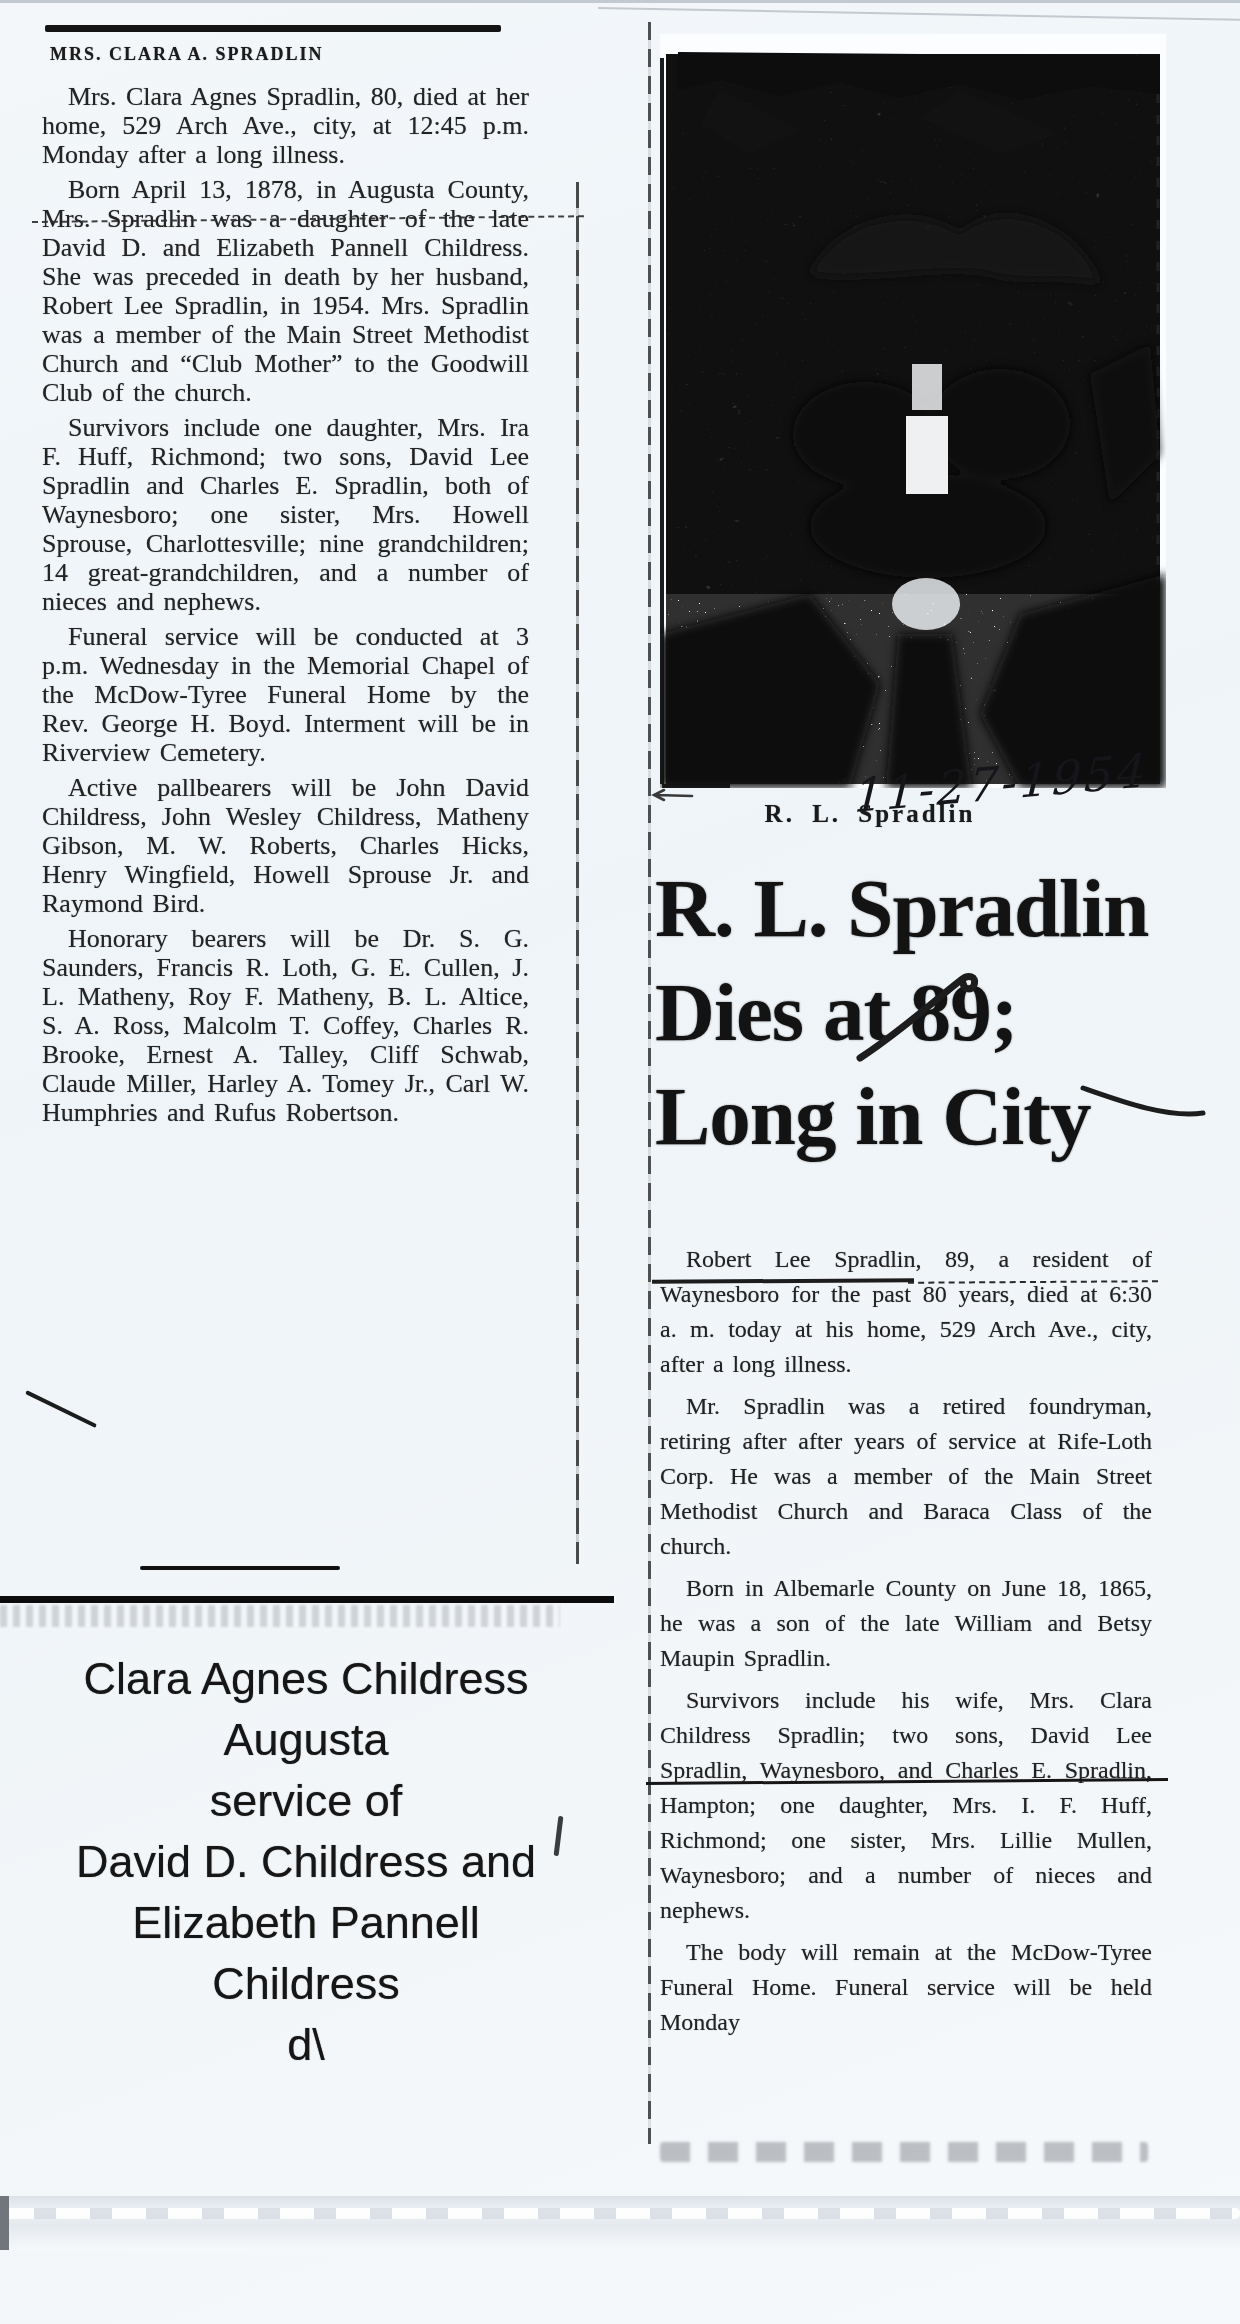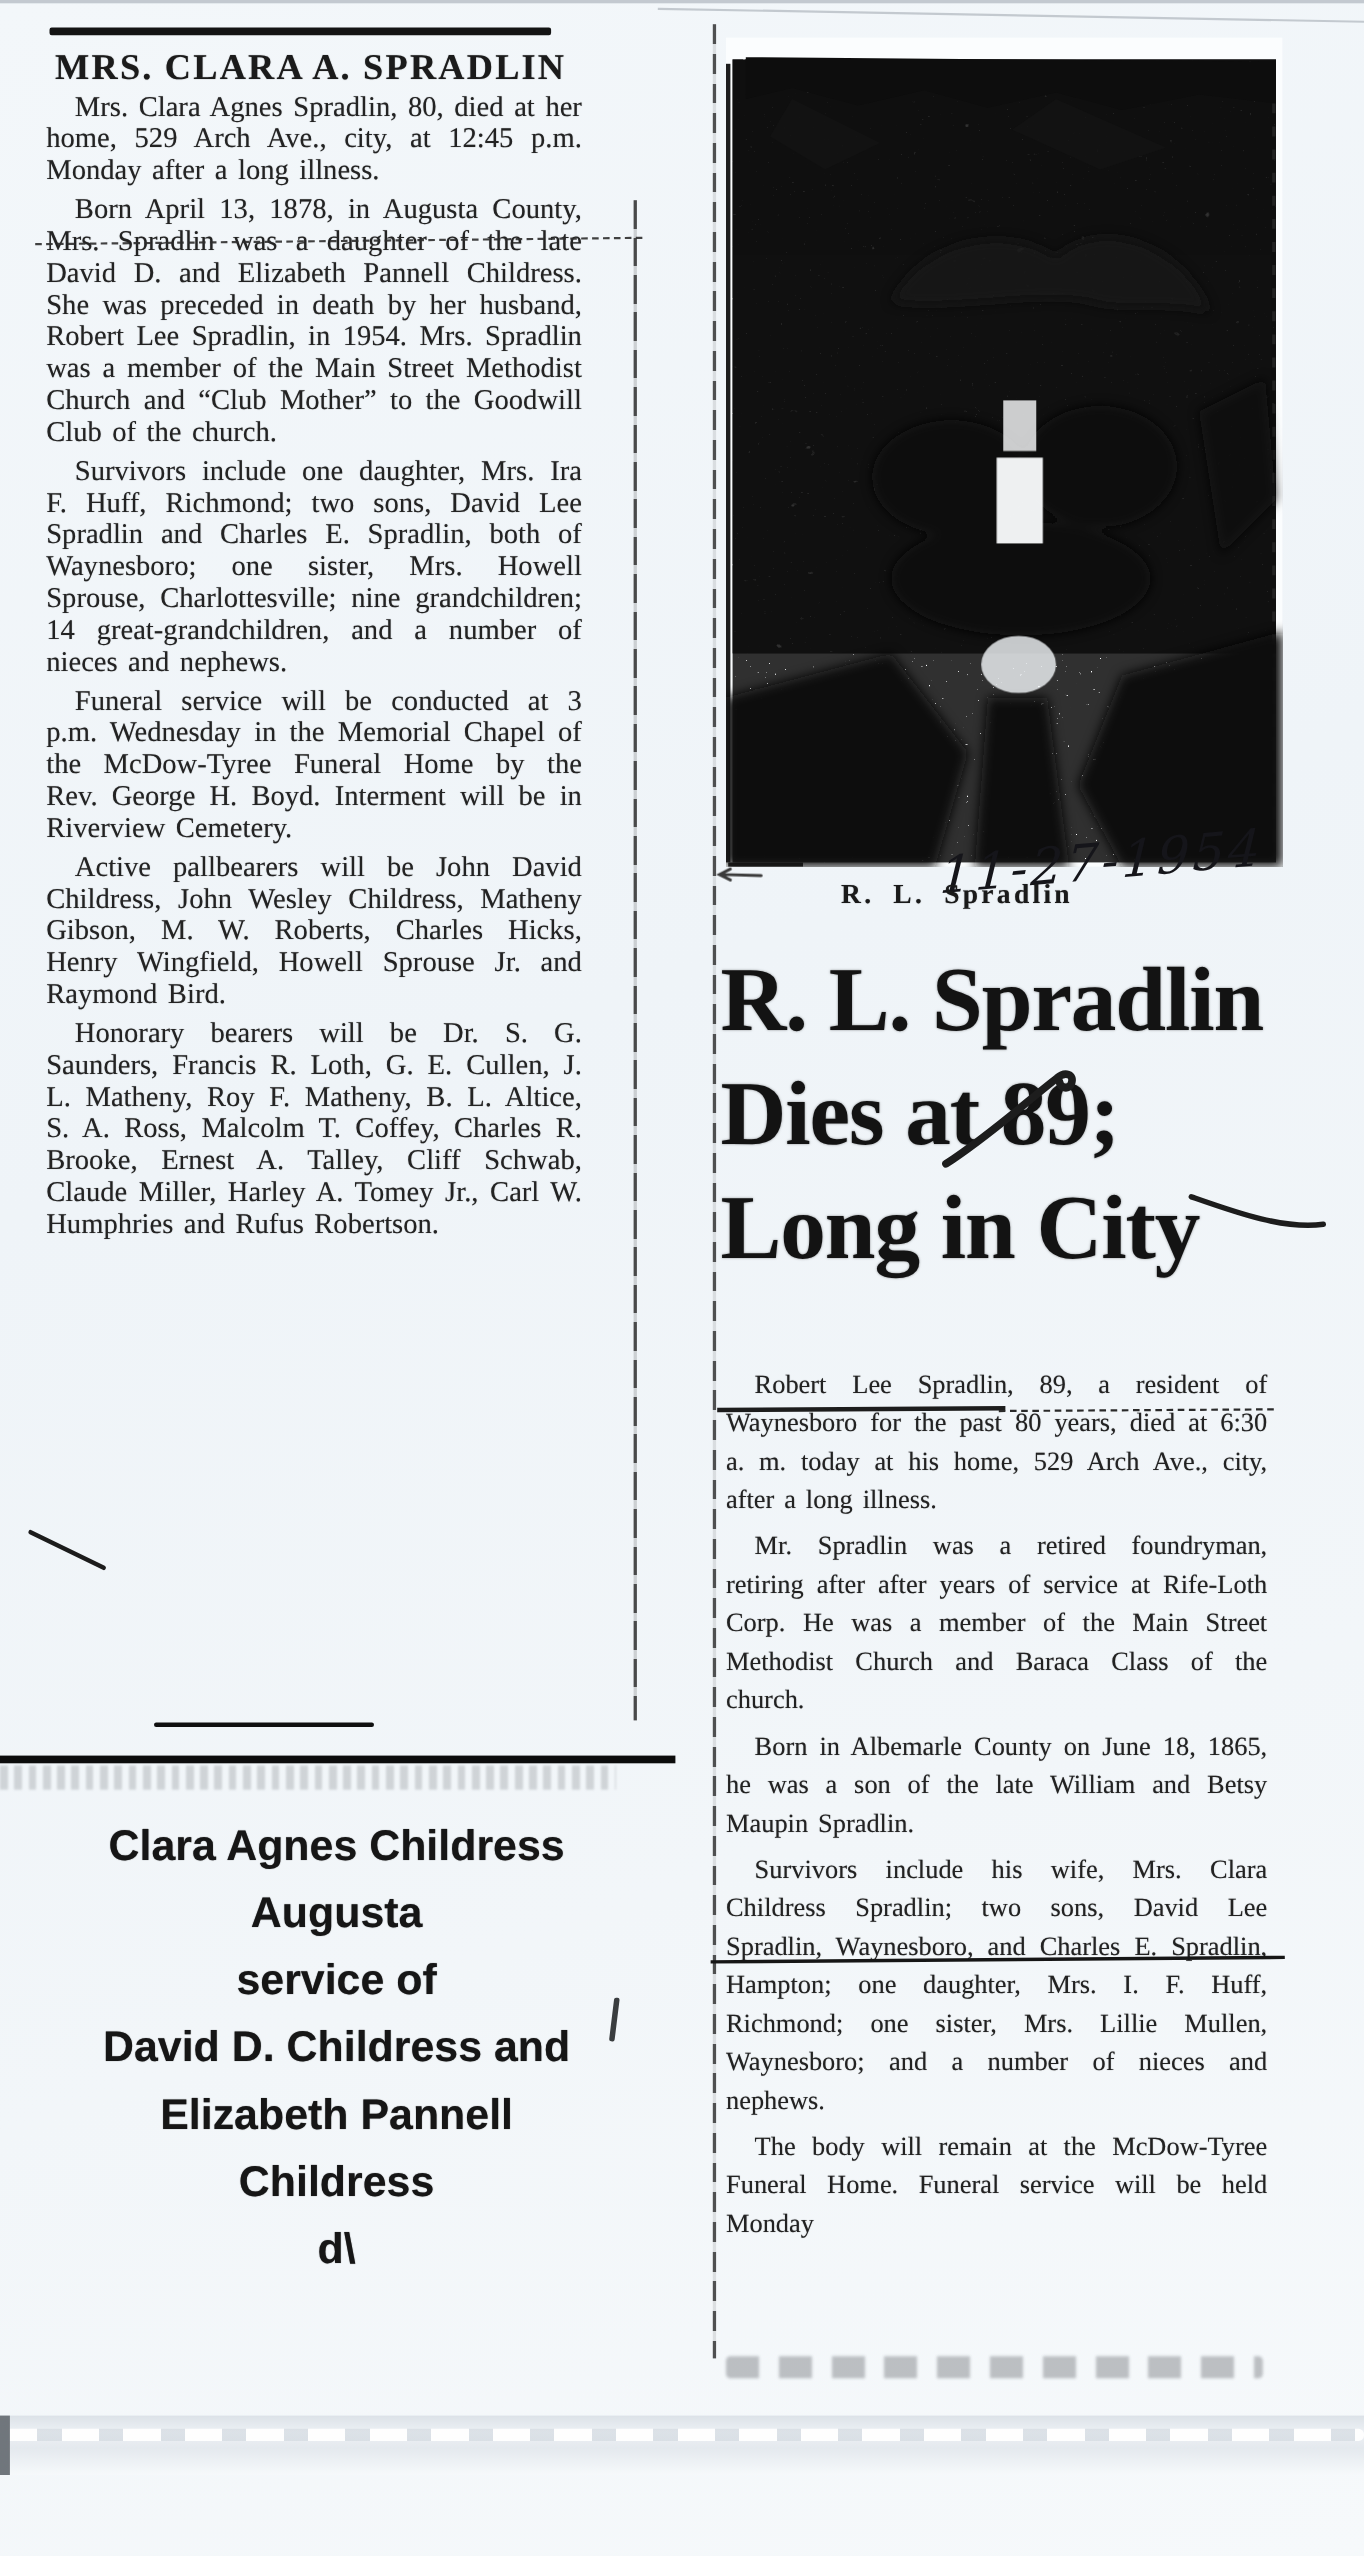--- a/index.html
+++ b/index.html
@@ -29,28 +29,28 @@
   .rule-smudge{left:0;top:1605px;width:560px;height:22px;opacity:.22;
      background:repeating-linear-gradient(90deg,#5a5f64 0 7px,transparent 7px 13px);filter:blur(1px);}
   .crease-r1a{left:652px;top:1279px;width:262px;height:4px;background:#1d1d1d;transform:rotate(-.35deg);}
   .crease-r1b{left:908px;top:1281px;width:250px;height:0;border-top:2px dashed #2a2a2a;transform:rotate(-.35deg);}
   .crease-r2{left:646px;top:1780px;width:522px;height:3px;background:#161616;transform:rotate(-.45deg);}
   .pen-slash{left:26px;top:1390px;width:78px;height:4px;background:#1c1c1c;border-radius:2px;transform:rotate(26deg);transform-origin:left center;}
   .stray-ink{left:556px;top:1816px;width:5px;height:40px;background:#3a3d3f;transform:rotate(7deg);border-radius:2px;}
   .faded-line{left:660px;top:2142px;width:488px;height:20px;opacity:.8;filter:blur(1.6px);
      background:repeating-linear-gradient(90deg,rgba(55,58,66,.38) 0 30px,transparent 30px 48px);border-radius:4px;}
   
-  .l-title{left:50px;top:44px;width:476px;font-weight:bold;font-size:33px;letter-spacing:2px;
+  .l-title{left:50px;top:44px;width:476px;font-weight:bold;font-size:18px;letter-spacing:2px;
      color:#1b1b1b;text-shadow:0 0 1px rgba(25,25,25,.55);}
   .l-body{left:42px;top:82px;width:487px;font-size:26px;line-height:29px;text-align:justify;
      word-spacing:3px;color:#232323;text-shadow:0 0 1px rgba(35,35,35,.45);}
   .l-body p{margin:0 0 6px;text-indent:26px;}
   
   .gene{left:10px;top:1648px;width:592px;text-align:center;font-family:"Liberation Sans",sans-serif;
-     font-weight:bold;font-size:39px;line-height:61px;color:#161616;text-shadow:0 0 1px rgba(20,20,20,.6);}
+     font-weight:normal;font-size:45px;line-height:61px;color:#161616;text-shadow:0 0 1px rgba(20,20,20,.6);}
   
   .photo{left:660px;top:34px;width:506px;height:754px;}
   .hand-date{left:854px;top:756px;font-family:"DejaVu Serif",serif;font-style:italic;font-size:46px;
      letter-spacing:3px;color:#15151a;transform:rotate(-5deg) skewX(-8deg);white-space:nowrap;}
   .photo-cap{left:700px;top:800px;width:340px;text-align:center;font-weight:bold;font-size:25px;
      letter-spacing:3px;word-spacing:8px;color:#1a1a1a;text-shadow:0 0 1px rgba(25,25,25,.5);}
   .headline{left:655px;top:856px;width:582px;font-weight:bold;font-size:83px;line-height:104px;
      letter-spacing:-1px;color:#131313;text-shadow:0 0 2px rgba(18,18,18,.5);white-space:nowrap;}
   .pen-marks{left:655px;top:940px;width:585px;height:280px;pointer-events:none;}
   .r-body{left:660px;top:1202px;width:492px;font-size:24px;line-height:35px;text-align:justify;

